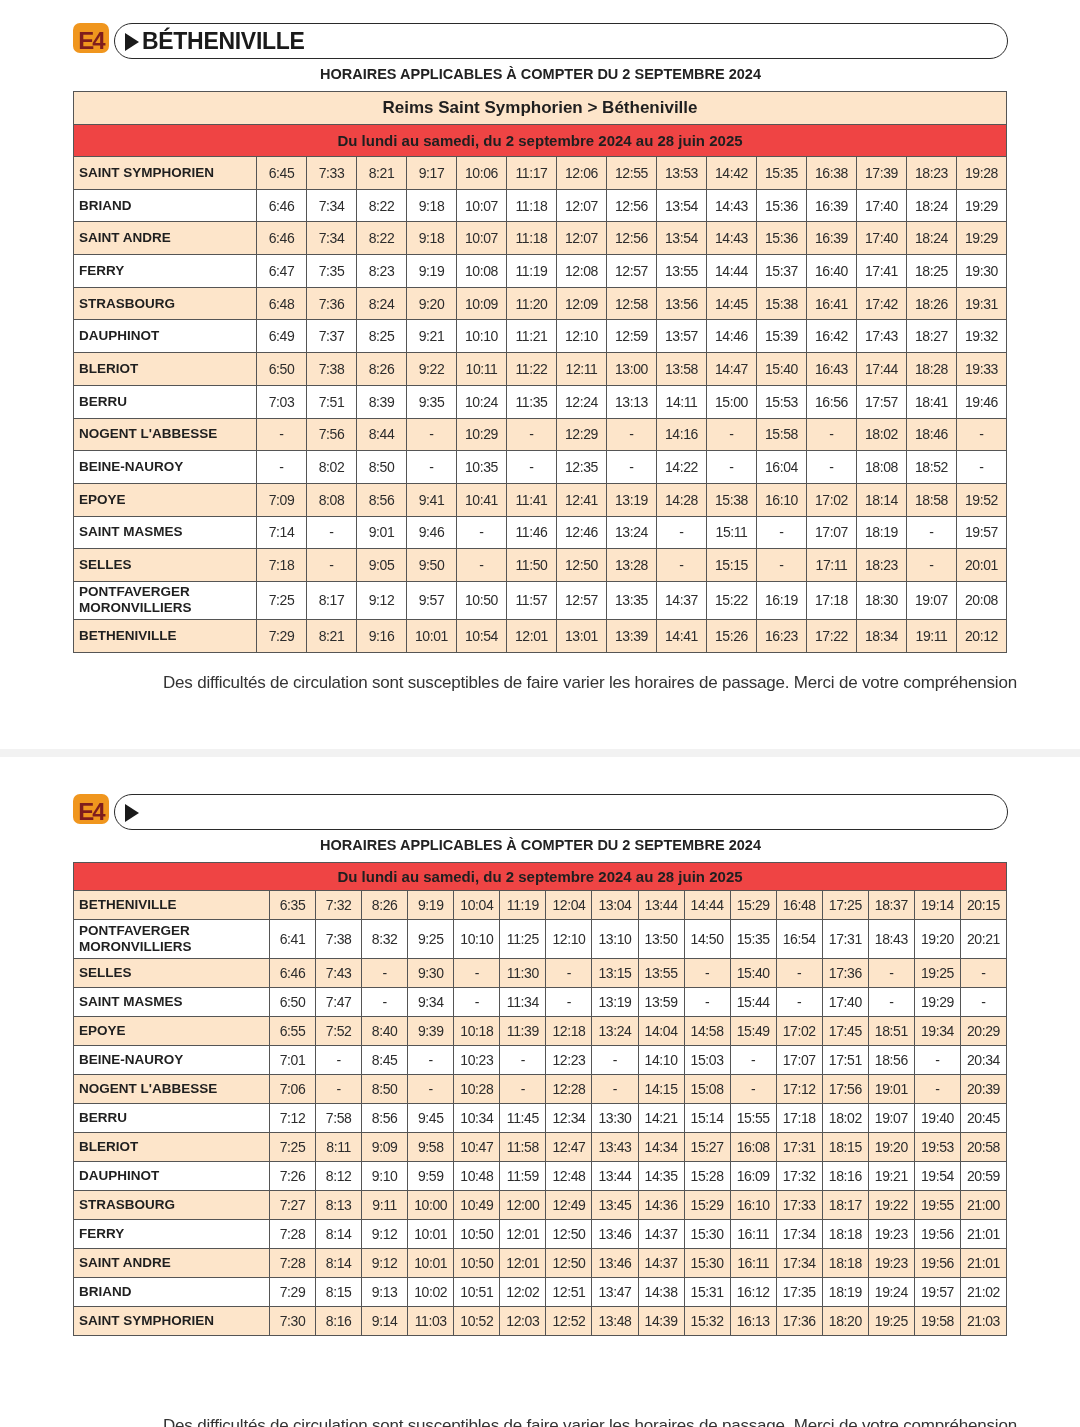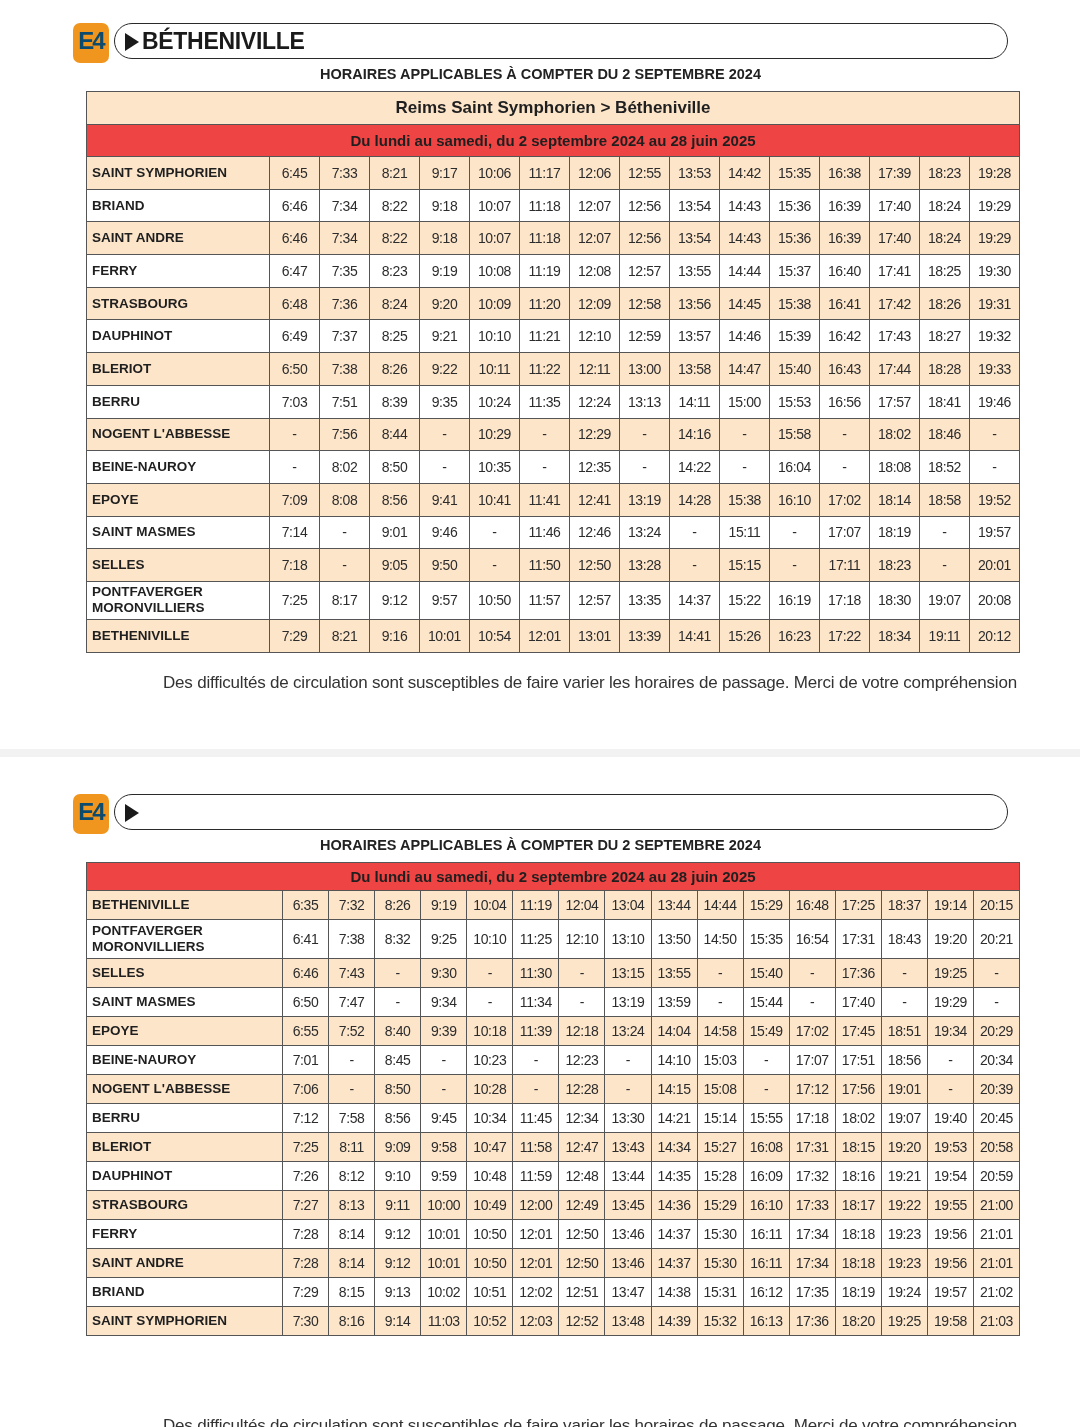--- a/index.html
+++ b/index.html
@@ -6,30 +6,30 @@
   html, body { width: 1080px; height: 1427px; background: #ffffff; overflow: hidden; }
   body { font-family: "Liberation Sans", sans-serif; color: #1f1f1f; position: relative; }
 
   .section { position: absolute; left: 0; width: 1080px; }
   .sec1 { top: 0; }
   .sec2 { top: 770px; }
 
   .separator { position: absolute; left: 0; top: 749px; width: 1080px; height: 8px; background: #f2f2f2; }
 
   .title-row { position: absolute; left: 73px; top: 22px; width: 935px; height: 38px; }
-  .badge { position: absolute; left: 0; top: 1px; width: 36px; height: 40px; background: #f0961e; border-radius: 7px;
-           color: #0c4a6e; font-weight: bold; font-size: 24px; line-height: 36px; text-align: center; letter-spacing: -2px;
+  .badge { position: absolute; left: 0; top: 1px; width: 36px; height: 30px; background: #f0961e; border-radius: 7px;
+           color: #7f1d1d; font-weight: bold; font-size: 24px; line-height: 36px; text-align: center; letter-spacing: -2px;
            font-family: "Liberation Sans", sans-serif; }
   .title-pill { position: absolute; left: 41px; top: 1px; right: 0; height: 36px; border: 1.5px solid #2a2a2a; border-radius: 18px; }
   .title-arrow { position: absolute; left: 10px; top: 9px; width: 0; height: 0; border-top: 9px solid transparent; border-bottom: 9px solid transparent; border-left: 14px solid #1a1a1a; }
   .title-text { position: absolute; left: 27px; top: 4px; font-size: 23px; font-weight: bold; color: #1a1a1a; letter-spacing: -0.3px; }
 
   .applicable { position: absolute; left: 73px; width: 935px; text-align: center; font-size: 14.5px; font-weight: bold; color: #222; }
 
-  table.tt { position: absolute; left: 86px; width: 934px; border-collapse: collapse; table-layout: fixed; }
+  table.tt { position: absolute; left: 73px; width: 934px; border-collapse: collapse; table-layout: fixed; }
   table.tt td { border: 1.2px solid #555; text-align: center; font-size: 14px; color: #2c2c2c; padding: 0; letter-spacing: -0.4px; }
   table.tt td.stop { text-align: left; padding-left: 5px; font-weight: bold; font-size: 13.5px; color: #1f1f1f; line-height: 16px; letter-spacing: 0; }
   table.tt tr.hdr td { background: #fde5ca; font-weight: bold; font-size: 17px; color: #1f1f1f; letter-spacing: 0; }
   table.tt tr.sub td { background: #ef4444; font-weight: bold; font-size: 15px; color: #1f1f1f; letter-spacing: 0; }
   table.tt tr.shade td { background: #fde5ca; }
   table.tt tr.plain td { background: #ffffff; }
 
   .t1 { top: 91px; }
   .t1 tr.hdr td { height: 33px; }
   .t1 tr.sub td { height: 32px; }

